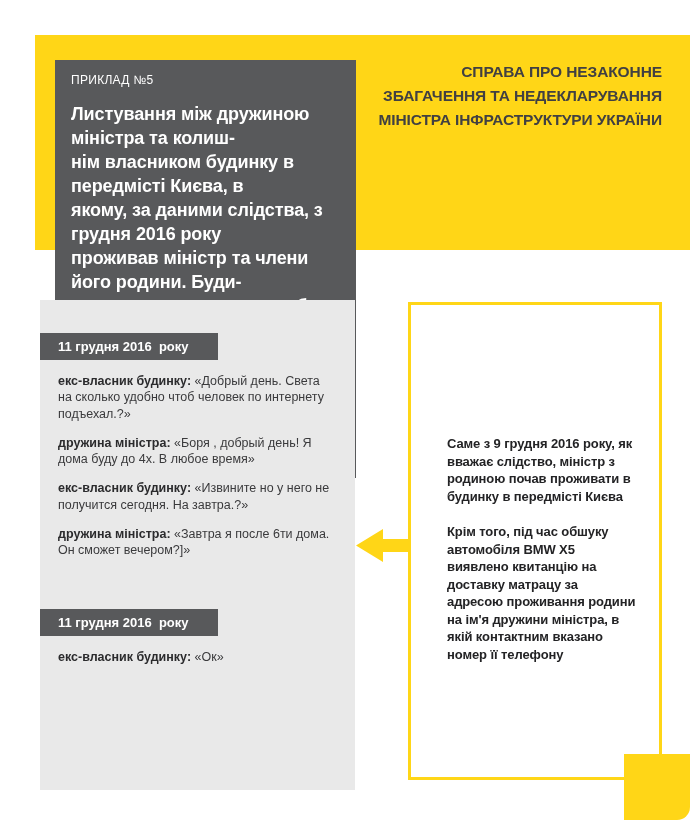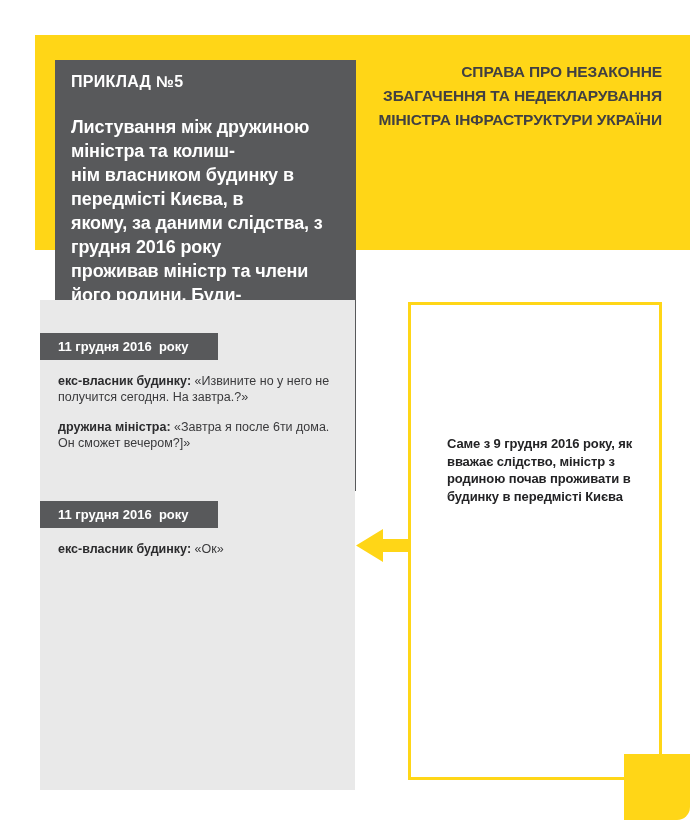--- a/index.html
+++ b/index.html
@@ -21,21 +21,21 @@
     position:absolute;left:35px;top:35px;right:0;height:215px;
     background:var(--yellow,#FFD617);
   }
   .example-box{
     position:absolute;left:55px;top:60px;width:301px;
     background:var(--dark-gray,#58595B);
     color:#ffffff;
     padding:13px 14px 16px 16px;
   }
   .example-title{
-    font-size:16px;font-weight:bold;letter-spacing:.3px;margin-bottom:24px;
+    font-size:12px;font-weight:normal;letter-spacing:.3px;margin-bottom:15px;
   }
   .example-body{
     font-size:18px;font-weight:bold;line-height:24px;
     white-space:pre-line;letter-spacing:-.1px;
   }
   .case-title{
     position:absolute;right:28px;top:60px;width:320px;
     text-align:right;
     font-size:15.5px;font-weight:bold;color:#414042;
     line-height:24px;white-space:pre-line;letter-spacing:-.1px;
@@ -99,21 +99,23 @@
 нок за документами придбала в серпні 2016
 року племінниця дружини міністра. Проте, як
 видно з листування, всі господарські питання
 вирішує дружина міністра</div>
   </div>
 
   <div class="chat-panel" id="chat-panel">
   <div class="chat-section">
     <div class="date-bar">11 грудня 2016  року</div>
     <div class="messages">
+  <p class="msg"><b class="speaker">екс-власник будинку:</b> <span class="msg-text">«Добрый день. Света на сколько удобно чтоб человек по интернету подъехал.?»</span></p>
 
+  <p class="msg"><b class="speaker">дружина міністра:</b> <span class="msg-text">«Боря , добрый день! Я дома буду до 4х. В любое время»</span></p>
 
   <p class="msg"><b class="speaker">екс-власник будинку:</b> <span class="msg-text">«Извините но у него не получится сегодня. На завтра.?»</span></p>
 
   <p class="msg"><b class="speaker">дружина міністра:</b> <span class="msg-text">«Завтра я после 6ти дома. Он сможет вечером?]»</span></p>
 
 </div>
   </div>
 
   <div class="chat-section">
     <div class="date-bar">11 грудня 2016  року</div>
@@ -125,18 +127,19 @@
   </div>
 </div>
 
   <svg class="arrow-icon" viewBox="0 0 53 33" aria-hidden="true">
     <polygon points="0,16.5 27,0 27,10 53,10 53,23 27,23 27,33"></polygon>
   </svg>
 
   <div class="note-box">
     <div class="note-content" id="note-content">
         <p class="note-para">Саме з 9 грудня 2016 року, як вважає слідство, міністр з родиною почав проживати в будинку в передмісті Києва</p>
+        <p class="note-para">Крім того, під час обшуку автомобіля BMW X5 виявлено квитанцію на доставку матрацу за адресою проживання родини на ім'я дружини міністра, в якій контактним вказано номер її телефону</p>
       </div>
   </div>
 
   <div class="corner-square"></div>
 
 </div>
 
 </body></html>

